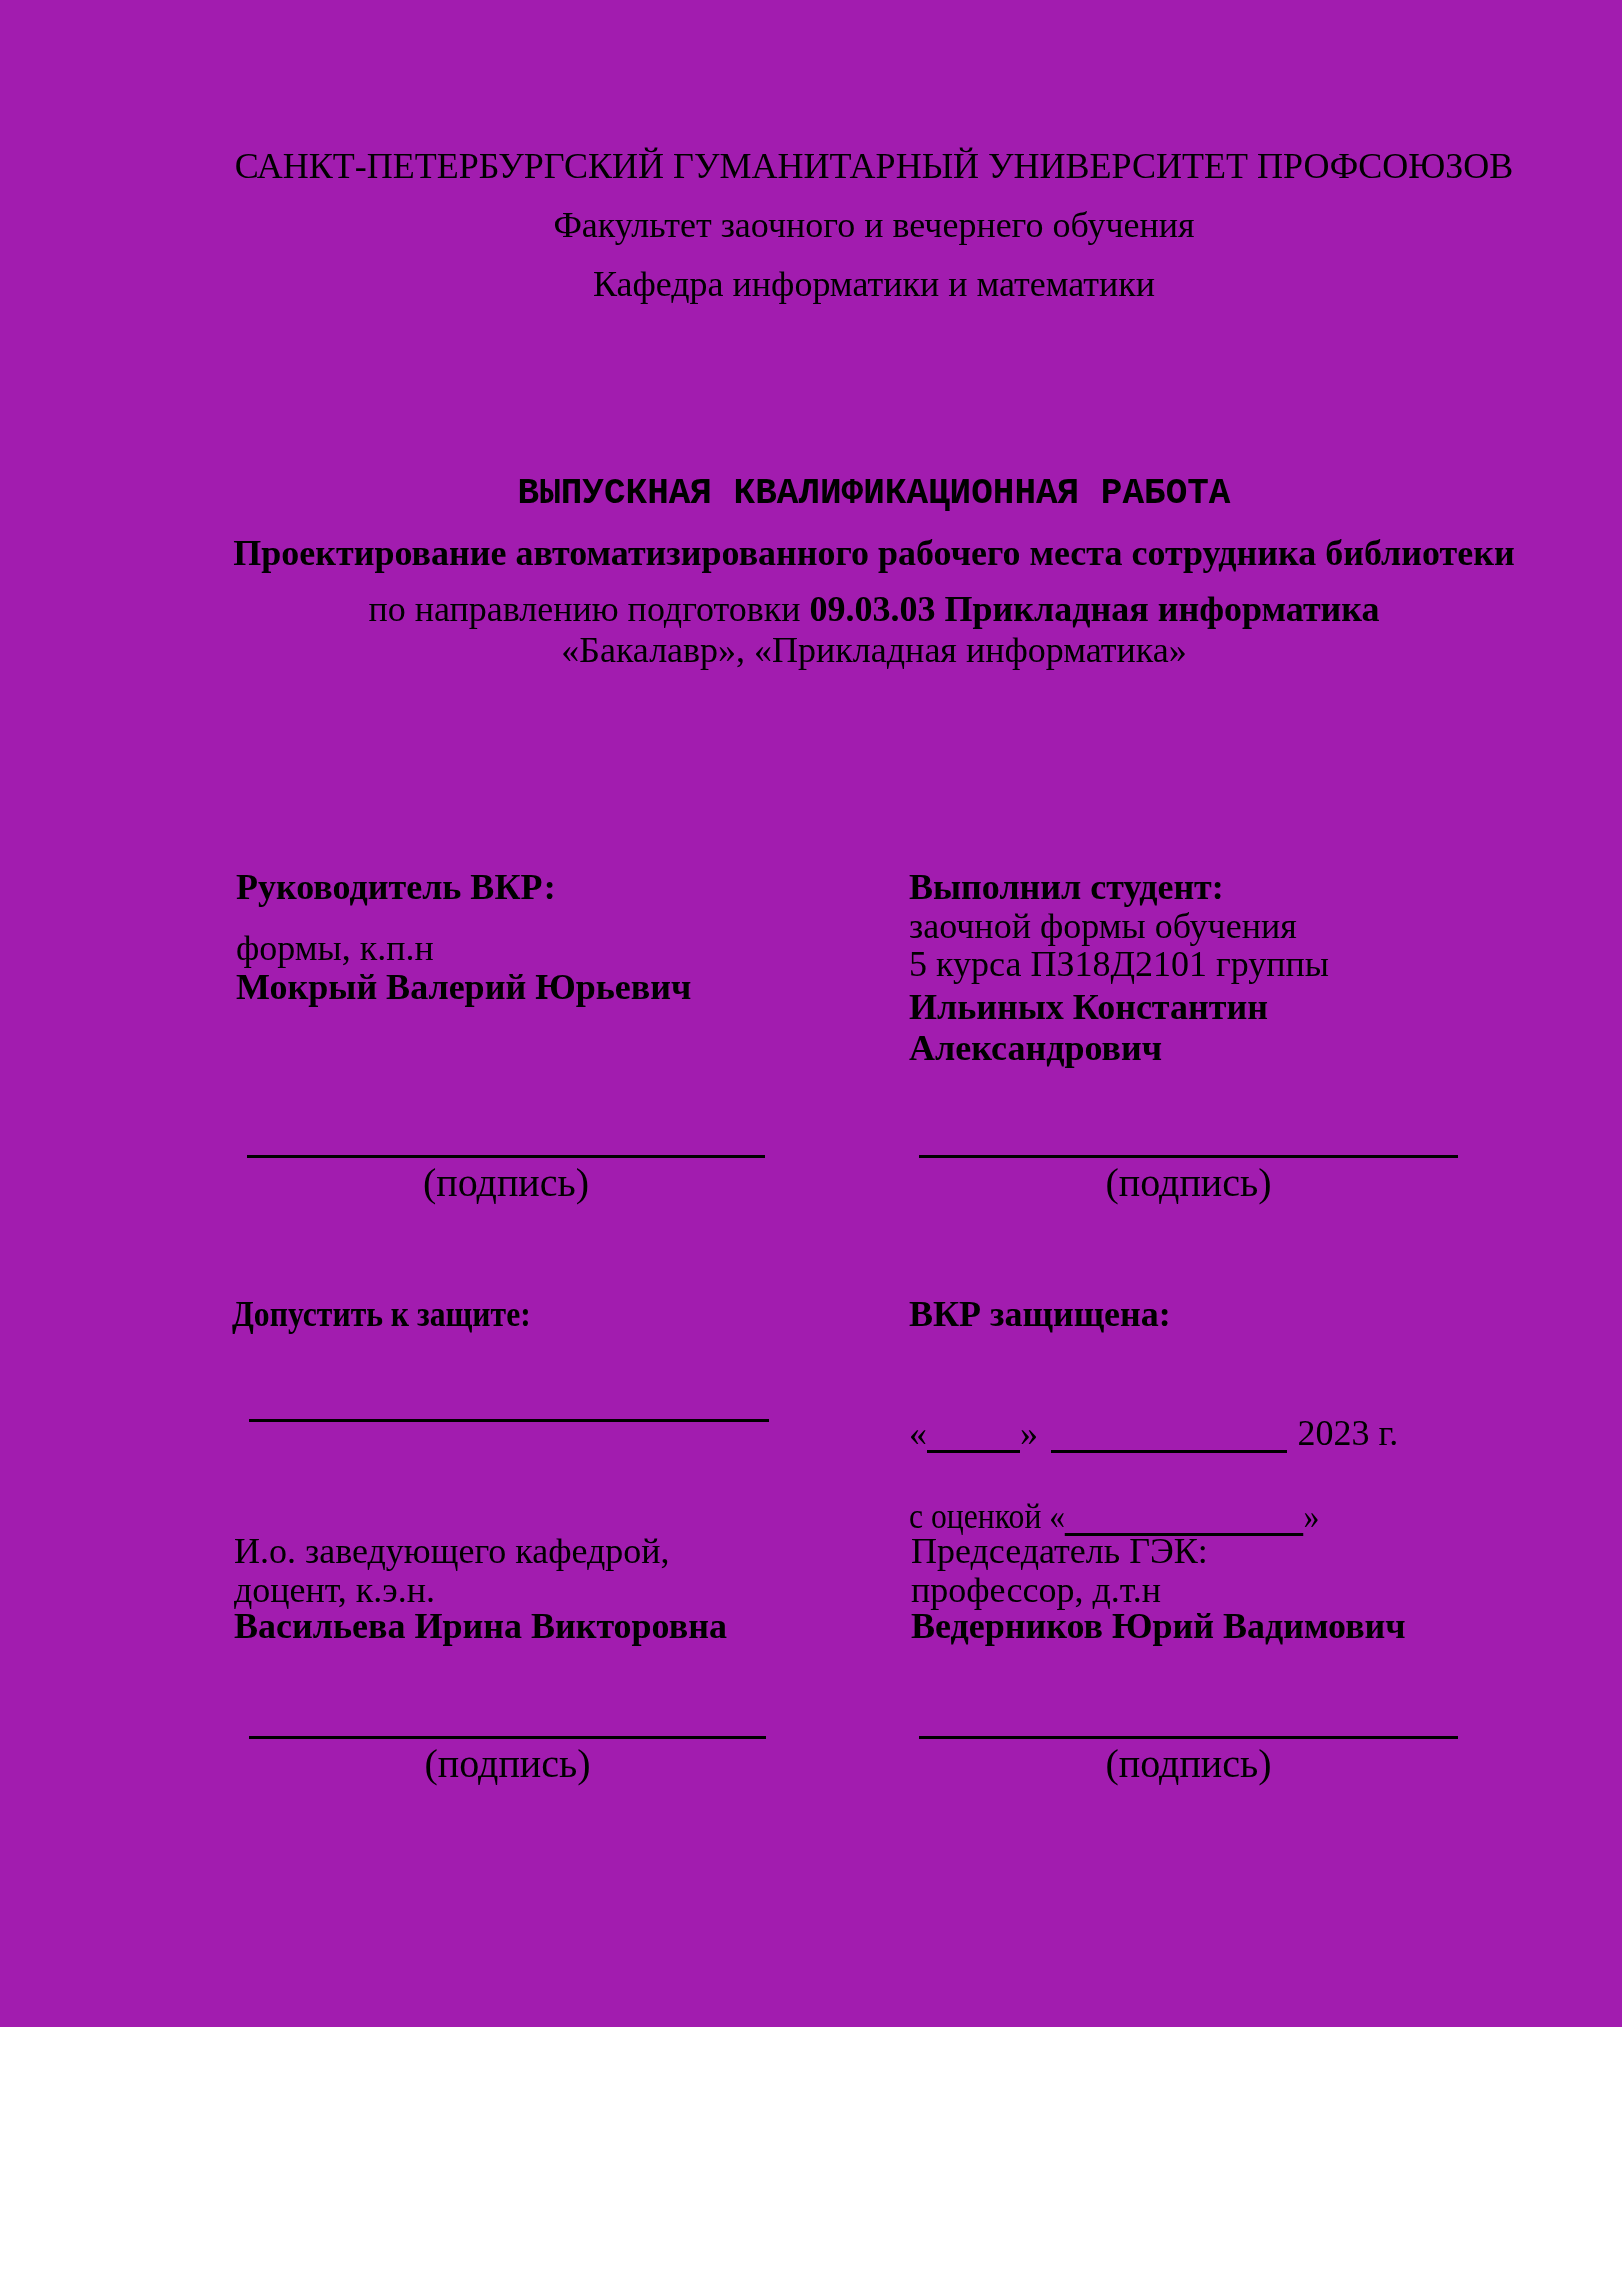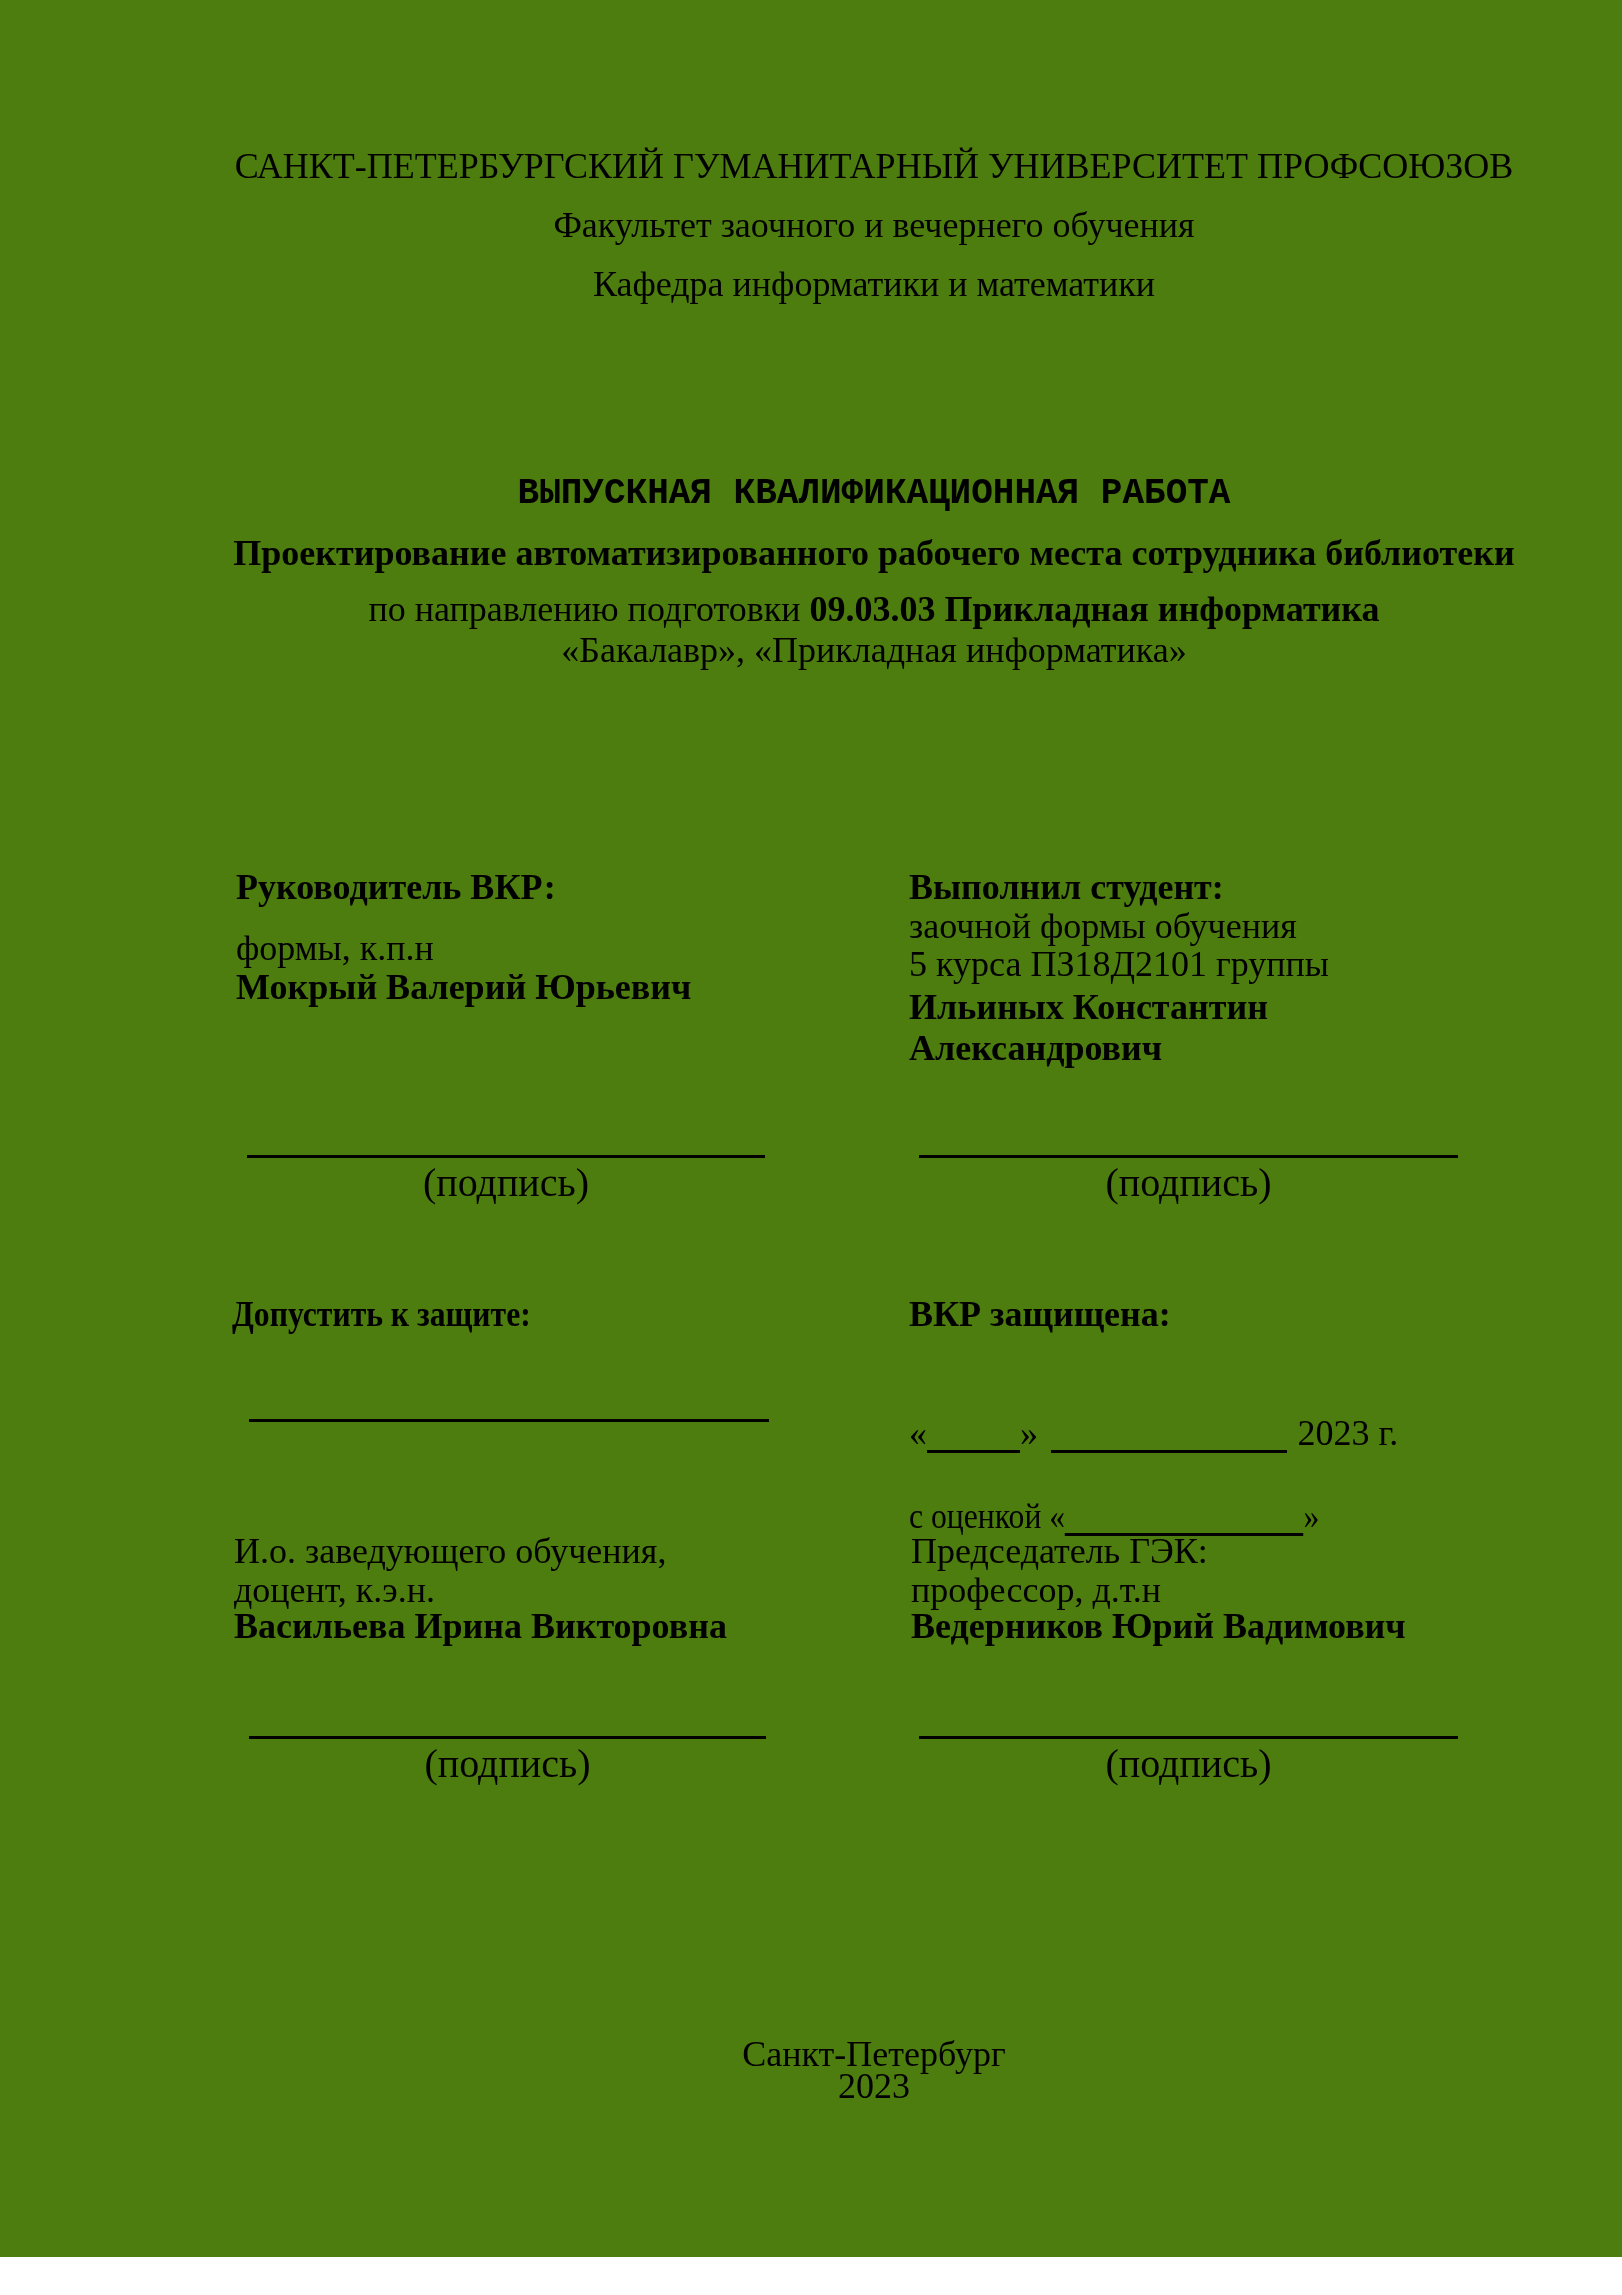--- a/index.html
+++ b/index.html
@@ -3,22 +3,22 @@
 <meta charset="utf-8">
 <style>
   html, body {
     margin: 0;
     padding: 0;
     background: #ffffff;
   }
   .page {
     position: relative;
     width: 1623px;
-    height: 2257px;
-    background: #4d7c0f;
+    height: 2027px;
+    background: #a21caf;
     color: #000000;
     font-family: "Liberation Serif", "DejaVu Serif", serif;
     font-size: 36px;
     line-height: 41px;
     overflow: hidden;
   }
   .abs { position: absolute; white-space: nowrap; }
   .center {
     left: 144px;
     width: 1460px;
@@ -79,21 +79,21 @@
 
   <div class="abs bold condensed" style="left:232px; top:1294px;">Допустить к защите:</div>
   <div class="abs bold" style="left:909px; top:1294px;">ВКР защищена:</div>
 
   <div class="sigline" style="left:249px; top:1419px; width:520px;"></div>
 
   <div class="abs" style="left:909px; top:1413px;"><span>«</span><span class="blank" style="width:93px;"></span><span>»</span><span class="blank" style="width:236px; margin-left:12.6px; margin-right:11px;"></span><span>2023 г.</span></div>
 
   <div class="abs condensed" style="left:909px; top:1496px;"><span>с оценкой «</span><span class="blank" style="width:271px;"></span><span>»</span></div>
 
-  <div class="abs" style="left:234px; top:1531px;">И.о. заведующего обучения,</div>
+  <div class="abs" style="left:234px; top:1531px;">И.о. заведующего кафедрой,</div>
   <div class="abs" style="left:234px; top:1570px;text-align:center;">доцент, к.э.н.</div>
   <div class="abs bold" style="left:234px; top:1606px;">Васильева Ирина Викторовна</div>
 
   <div class="abs" style="left:911px; top:1531px;">Председатель ГЭК:</div>
   <div class="abs" style="left:911px; top:1570px;">профессор, д.т.н</div>
   <div class="abs bold" style="left:911px; top:1606px;">Ведерников Юрий Вадимович</div>
 
   <div class="sigline" style="left:249px; top:1736px; width:517px;"></div>
   <div class="sigline" style="left:919px; top:1736px; width:539px;"></div>
   <div class="caption" style="left:249px; top:1746px; width:517px;">(подпись)</div>

